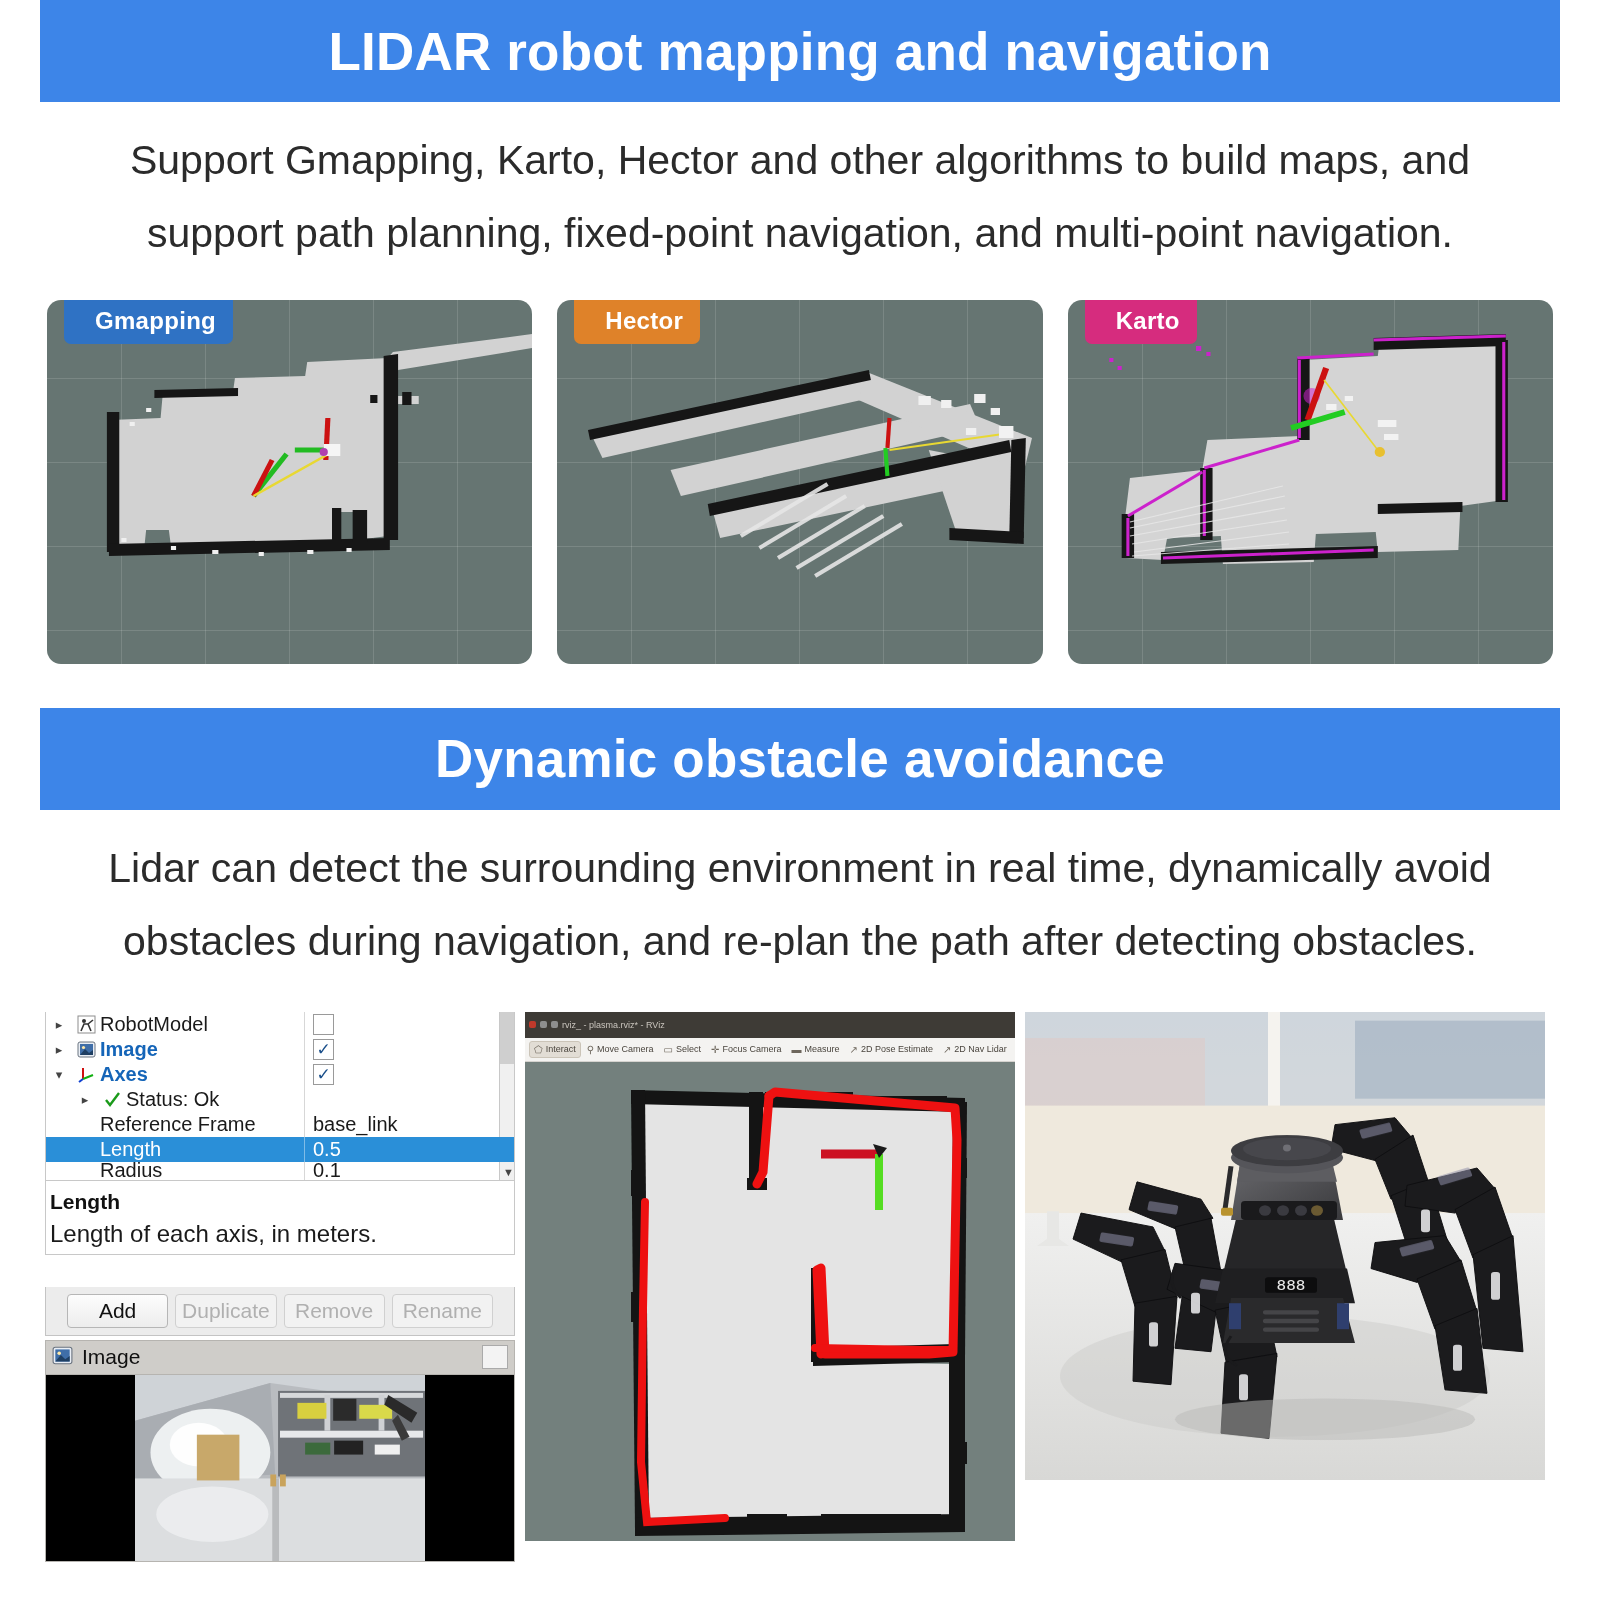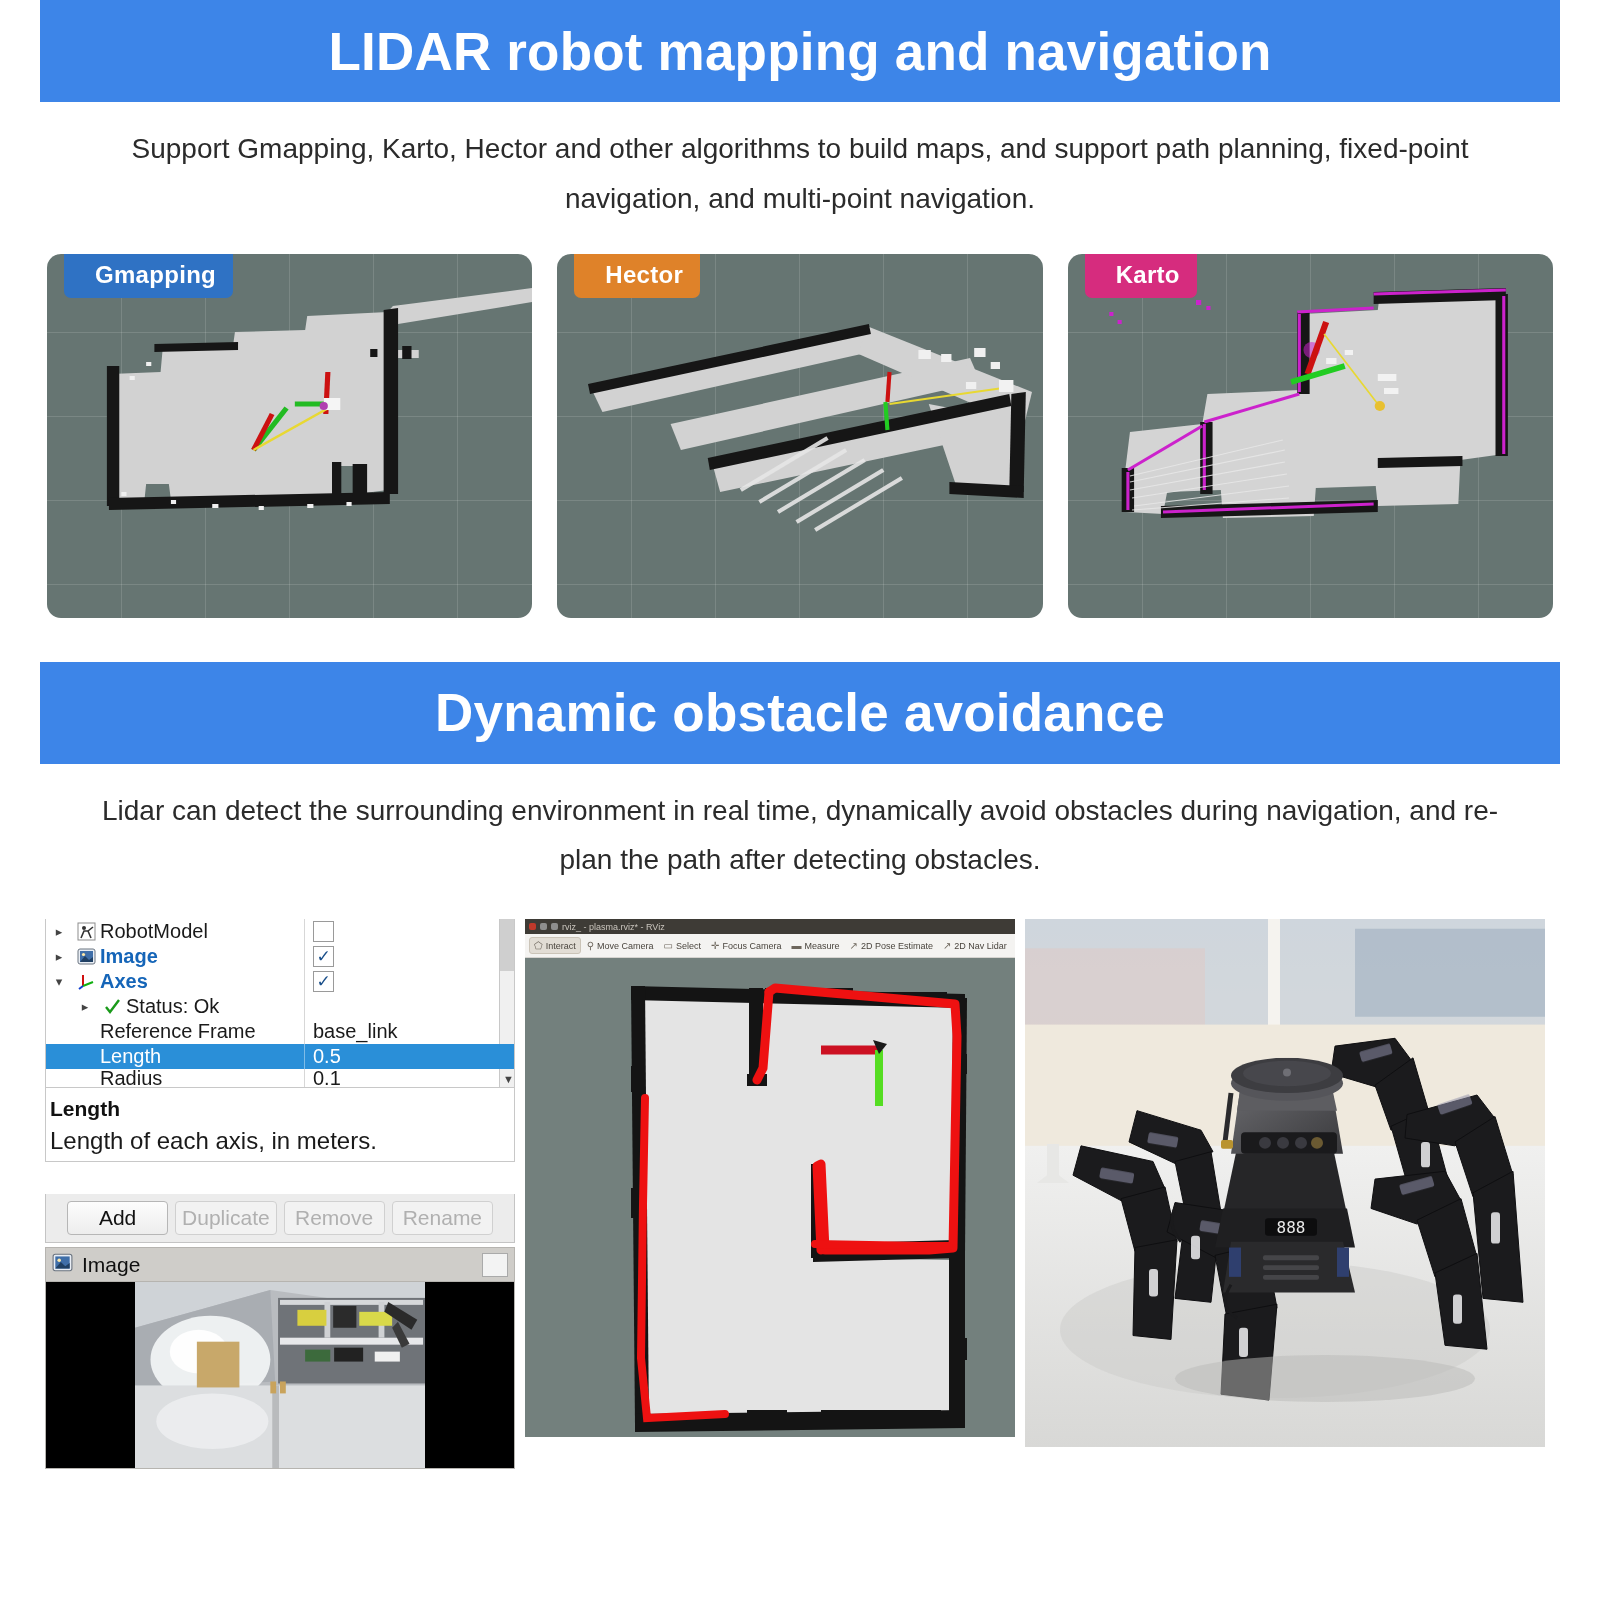--- a/index.html
+++ b/index.html
@@ -24,21 +24,21 @@
     font-weight: 700;
     letter-spacing: .2px;
     white-space: nowrap;
   }
 
   
   .para {
     margin: 22px 85px 0 85px;
     text-align: center;
     color: #2b2b2b;
-    font-size: 28px;
+    font-size: 41px;
     line-height: 1.78;
     font-weight: 400;
   }
 
   
   .map-row {
     display: flex;
     gap: 25px;
     margin: 30px 47px 0 47px;
   }
@@ -161,21 +161,21 @@
 
   .cam-wrap {
     height: 187px; background: #000; position: relative; overflow: hidden;
     border:1px solid #b6b4b0; border-top:none;
   }
   .cam-inner { position:absolute; top:0; bottom:0; left: 89px; right: 89px; overflow:hidden; }
 
   
   .rviz-mid { width: 490px; }
   .mid-titlebar {
-    height: 15px; background:#3e3b36; display:flex; align-items:center; gap:4px;
+    height: 26px; background:#3e3b36; display:flex; align-items:center; gap:4px;
     padding: 0 4px;
   }
   .tb-dot { width:7px; height:7px; border-radius:2px; }
   .mid-title-text {
     font-size: 9px; color:#c9c4bd; white-space:nowrap; overflow:hidden;
     filter: blur(.4px);
   }
   .mid-toolbar {
     height: 24px; background: #f4f3f1; border-bottom: 1px solid #d5d3cf;
     display:flex; align-items:center; gap: 2px; padding: 0 4px; overflow:hidden;
@@ -184,21 +184,21 @@
     display:flex; align-items:center; gap:3px;
     font-size: 9px; color:#4a453e; white-space:nowrap;
     padding: 2px 4px; border-radius:3px;
     filter: blur(.35px);
   }
   .tool.active { background:#e2ddd5; border:1px solid #cbc4b8; }
   .tool-ico { font-size: 10px; color:#6d665c; }
   .mid-canvas { height: 479px; background:#73807d; position:relative; overflow:hidden; }
 
   
-  .photo-panel { width: 520px; height: 528px; position: relative; overflow:hidden; background:#e9e9e7; }
+  .photo-panel { width: 520px; height: 468px; position: relative; overflow:hidden; background:#e9e9e7; }
 </style>
 </head>
 <body>
 
 <div class="page">
 
   <div class="banner">
     <div class="banner-title">LIDAR robot mapping and navigation</div>
   </div>
 

